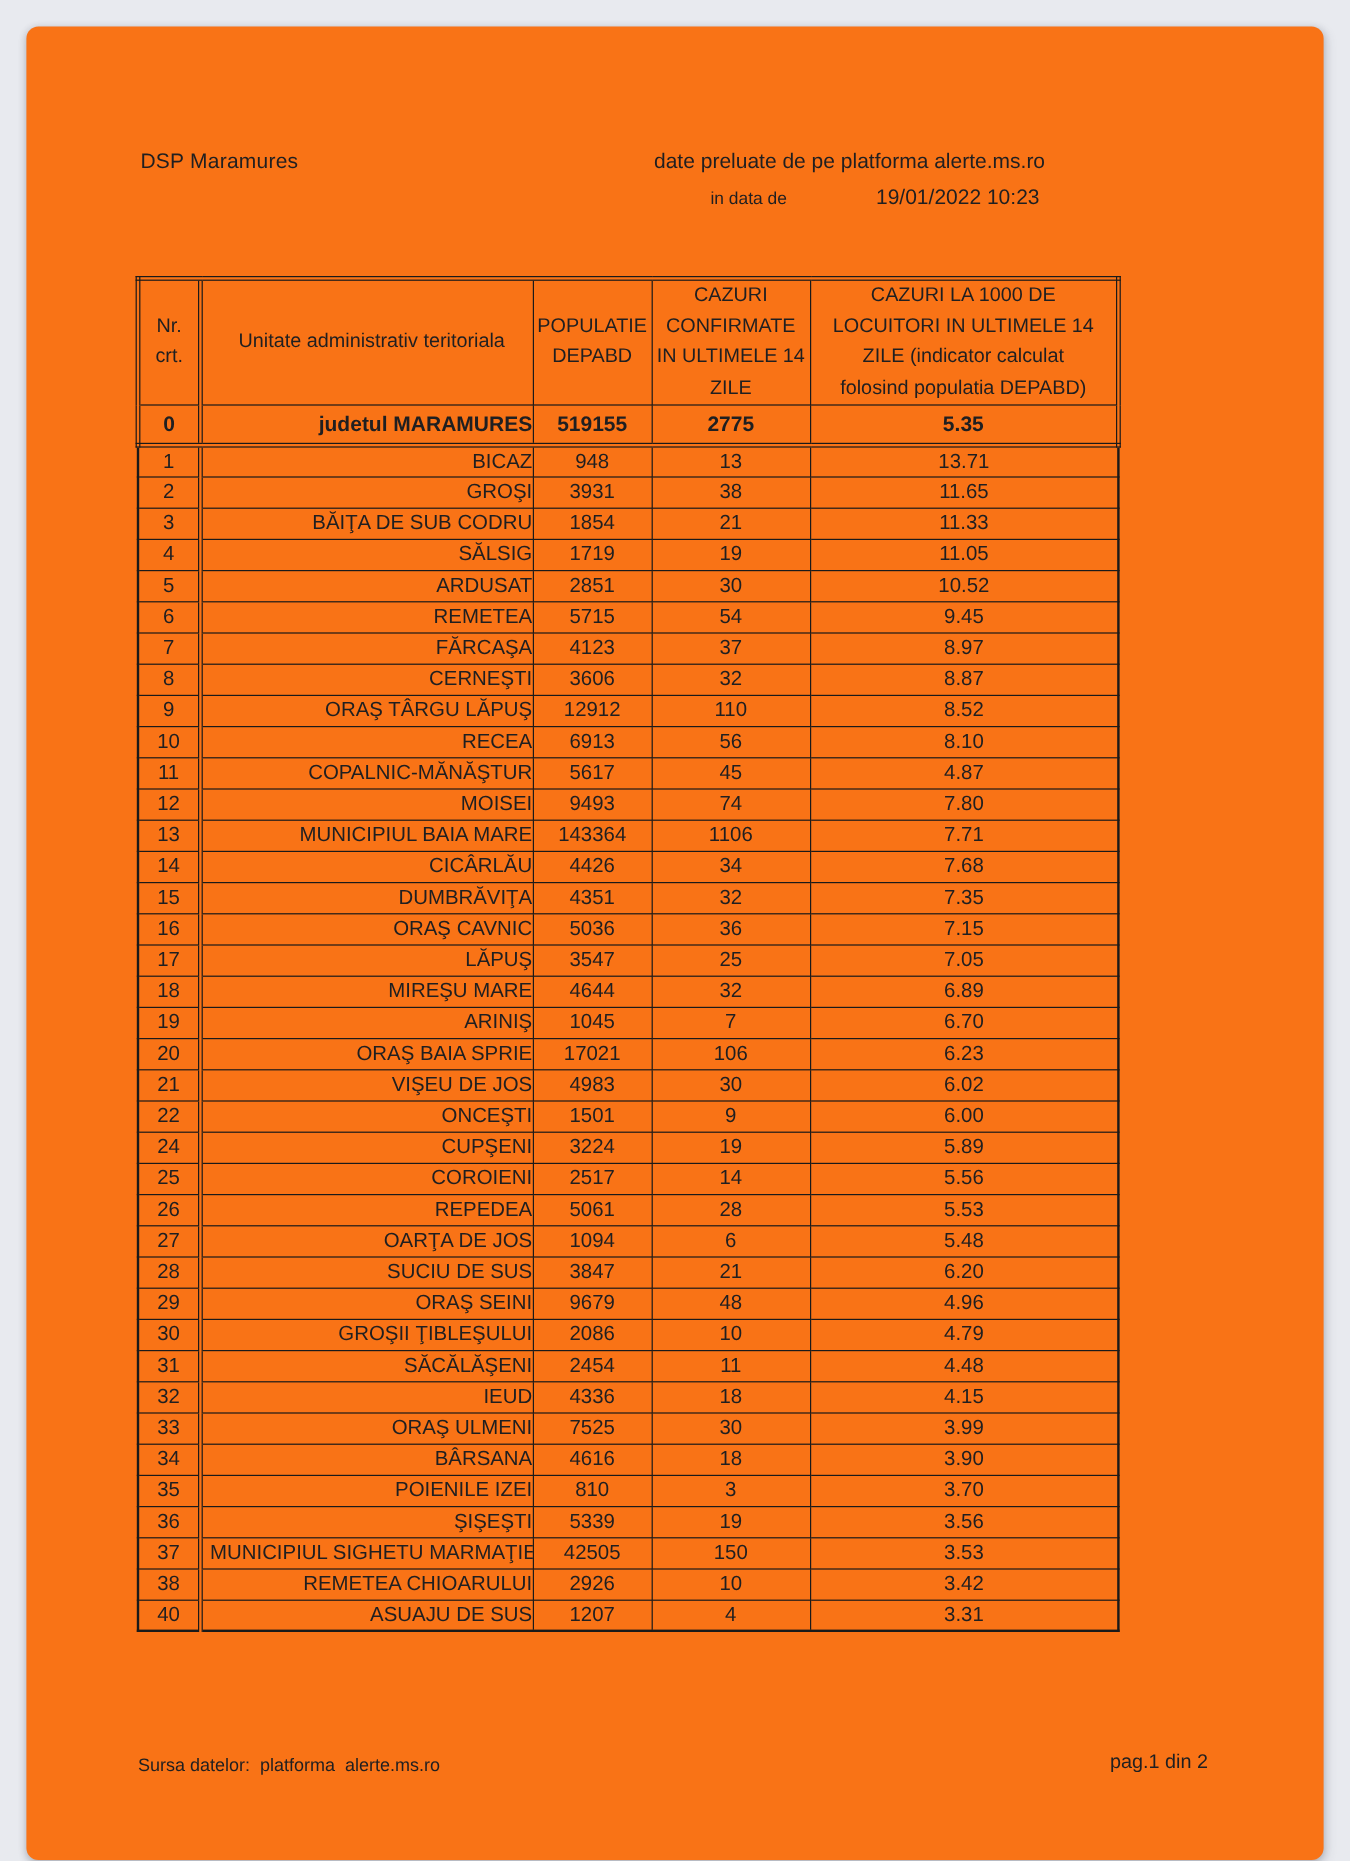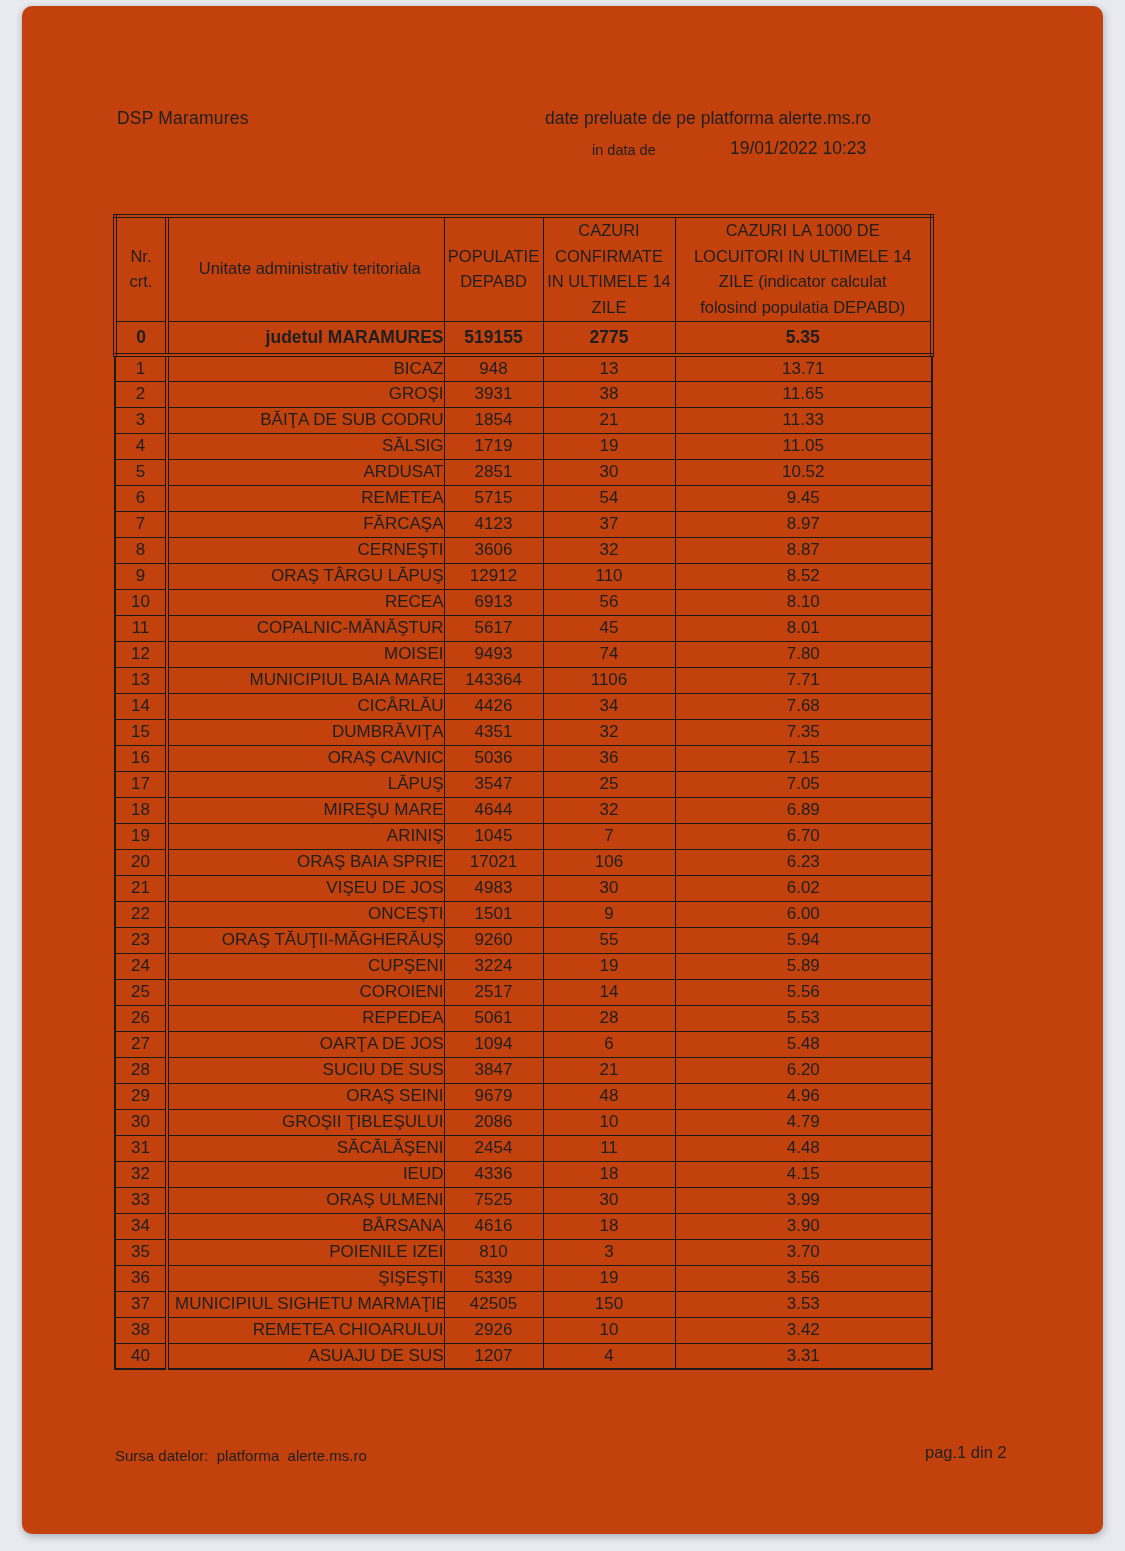--- a/index.html
+++ b/index.html
@@ -5,23 +5,23 @@
   html,body{margin:0;padding:0}
   body{
     width:1125px;height:1551px;
     background:#e8eaef;
     font-family:"Liberation Sans",sans-serif;
     color:#1f1f21;
     position:relative;
     overflow:hidden;
   }
   .page{
-    position:absolute;left:22px;top:6px;
+    position:absolute;left:22px;top:22px;
     width:1081px;height:1528px;
-    background:#c2410c;
+    background:#f97316;
     border-radius:10px;
     box-shadow:0 2px 6px rgba(50,55,70,.25), 2px 3px 10px rgba(50,55,70,.12);
   }
   .org-name{position:absolute;left:95px;top:102px;font-size:17.5px;letter-spacing:.2px}
   .source-note{position:absolute;left:523px;top:102px;font-size:17.5px}
   .date-label{position:absolute;left:570px;top:136px;font-size:14.5px}
   .date-value{position:absolute;left:708px;top:132px;font-size:17.5px}
 
   table.data-table{
     position:absolute;left:91px;top:208px;
@@ -178,21 +178,21 @@
     <td class="c-unit">RECEA</td>
     <td class="c-pop">6913</td>
     <td class="c-cases">56</td>
     <td class="c-rate">8.10</td>
   </tr>
         <tr>
     <td class="c-nr">11</td>
     <td class="c-unit">COPALNIC-MĂNĂŞTUR</td>
     <td class="c-pop">5617</td>
     <td class="c-cases">45</td>
-    <td class="c-rate">8.01</td>
+    <td class="c-rate">4.87</td>
   </tr>
         <tr>
     <td class="c-nr">12</td>
     <td class="c-unit">MOISEI</td>
     <td class="c-pop">9493</td>
     <td class="c-cases">74</td>
     <td class="c-rate">7.80</td>
   </tr>
         <tr>
     <td class="c-nr">13</td>
@@ -258,27 +258,20 @@
     <td class="c-rate">6.02</td>
   </tr>
         <tr>
     <td class="c-nr">22</td>
     <td class="c-unit">ONCEŞTI</td>
     <td class="c-pop">1501</td>
     <td class="c-cases">9</td>
     <td class="c-rate">6.00</td>
   </tr>
         <tr>
-    <td class="c-nr">23</td>
-    <td class="c-unit">ORAŞ TĂUŢII-MĂGHERĂUŞ</td>
-    <td class="c-pop">9260</td>
-    <td class="c-cases">55</td>
-    <td class="c-rate">5.94</td>
-  </tr>
-        <tr>
     <td class="c-nr">24</td>
     <td class="c-unit">CUPŞENI</td>
     <td class="c-pop">3224</td>
     <td class="c-cases">19</td>
     <td class="c-rate">5.89</td>
   </tr>
         <tr>
     <td class="c-nr">25</td>
     <td class="c-unit">COROIENI</td>
     <td class="c-pop">2517</td>

